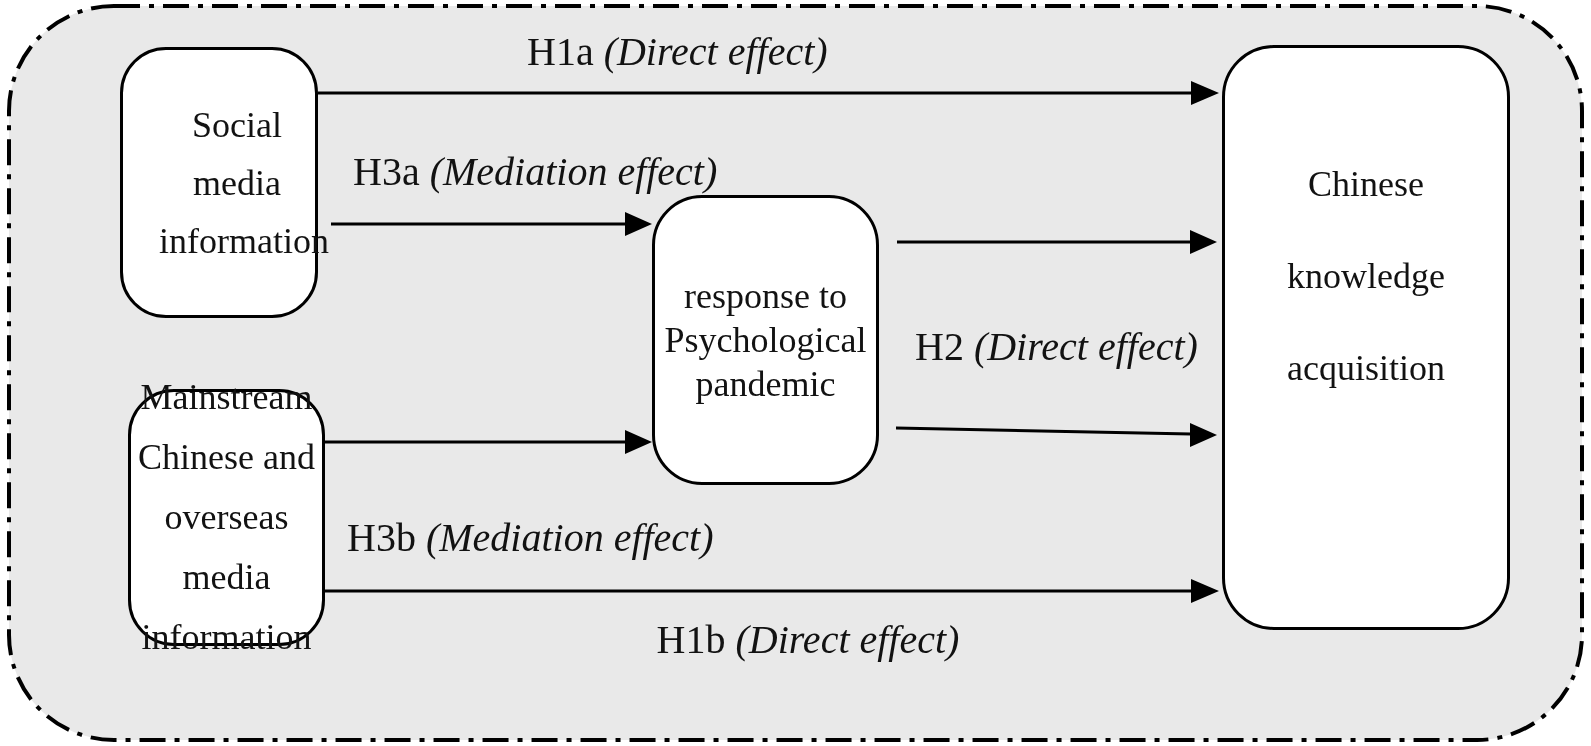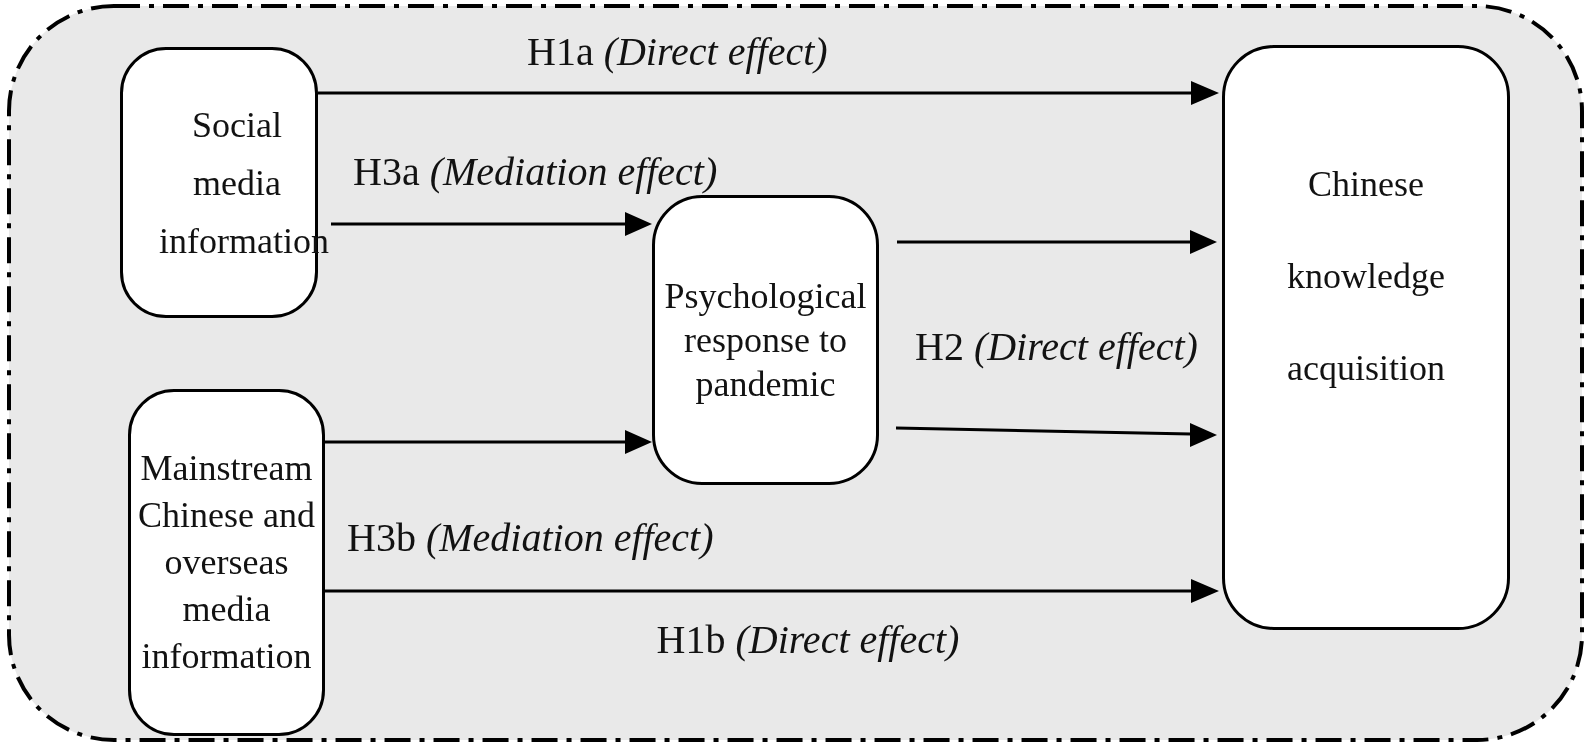--- a/index.html
+++ b/index.html
@@ -35,22 +35,22 @@
     align-items: center;
     text-align: center;
     font-size: 36px;
   }
   .node .nline { width: 100%; }
   #node-social {
     left: 120px; top: 47px; width: 198px; height: 271px;
     border-radius: 46px; line-height: 58px; padding-left: 36px;
   }
   #node-mainstream {
-    left: 128px; top: 389px; width: 197px; height: 347px;
-    border-radius: 46px; line-height: 47px;
+    left: 128px; top: 389px; width: 197px; height: 257px;
+    border-radius: 46px; line-height: 47px; gap: 13px;
   }
   #node-psychological {
     left: 652px; top: 195px; width: 227px; height: 290px;
     border-radius: 50px; line-height: 44px;
   }
   #node-online {
     left: 1222px; top: 45px; width: 288px; height: 585px;
     border-radius: 52px; line-height: 92px;
     justify-content: flex-start; padding-top: 90px;
   }
@@ -103,22 +103,22 @@
 
   <div class="node" id="node-mainstream">
     <div class="nline">Mainstream</div>
     <div class="nline">Chinese and</div>
     <div class="nline">overseas</div>
     <div class="nline">media</div>
     <div class="nline">information</div>
   </div>
 
   <div class="node" id="node-psychological">
+    <div class="nline">response to</div>
     <div class="nline">Psychological</div>
-    <div class="nline">response to</div>
     <div class="nline">pandemic</div>
   </div>
 
   <div class="node" id="node-online">
     <div class="nline">Chinese</div>
     <div class="nline">knowledge</div>
     <div class="nline">acquisition</div>
   </div>
 
   <div class="elabel" id="label-h1a">

